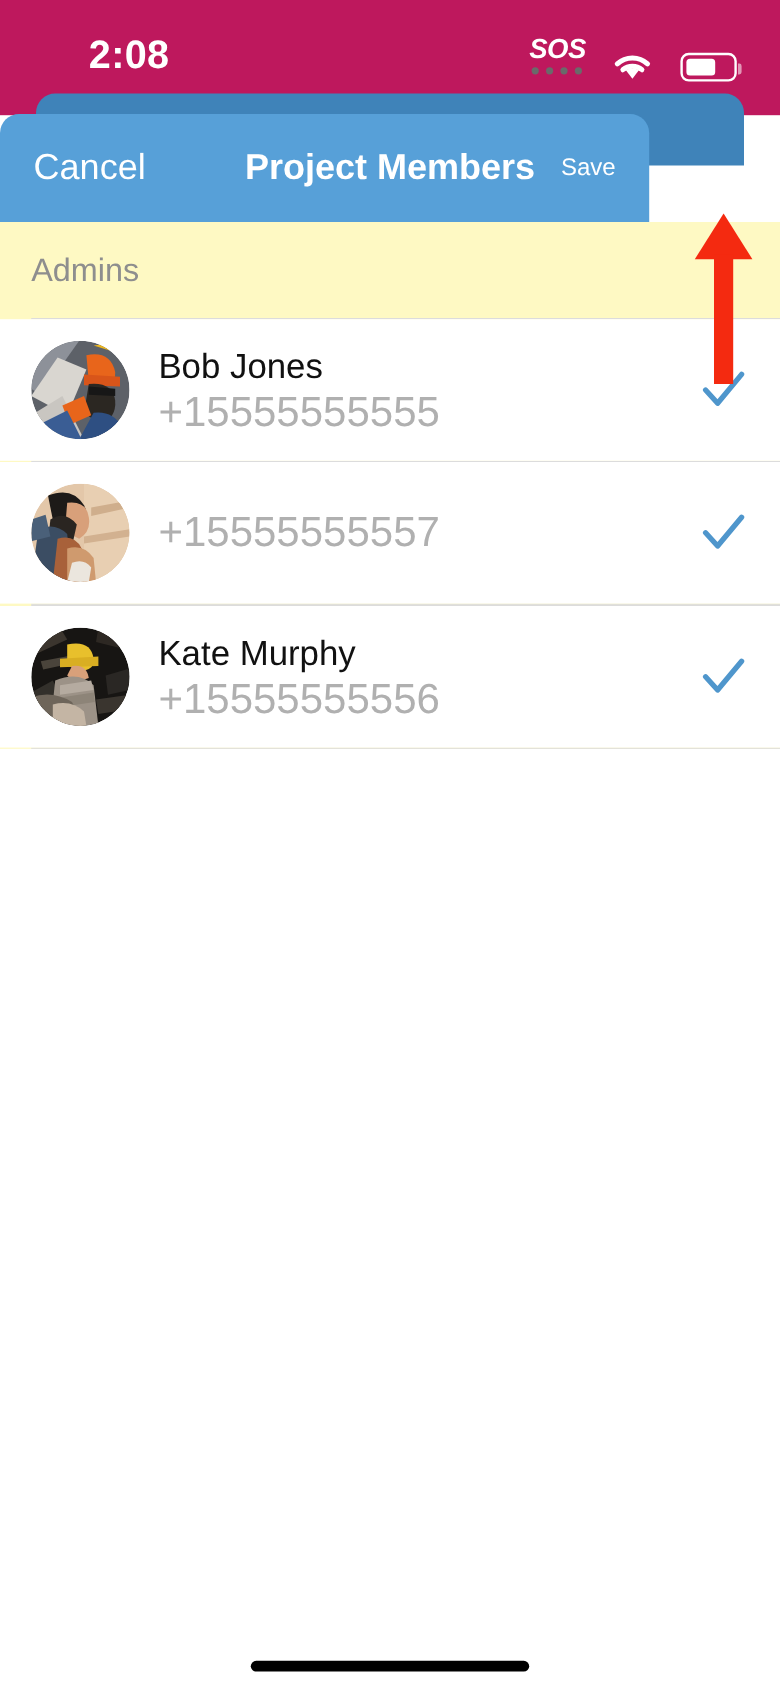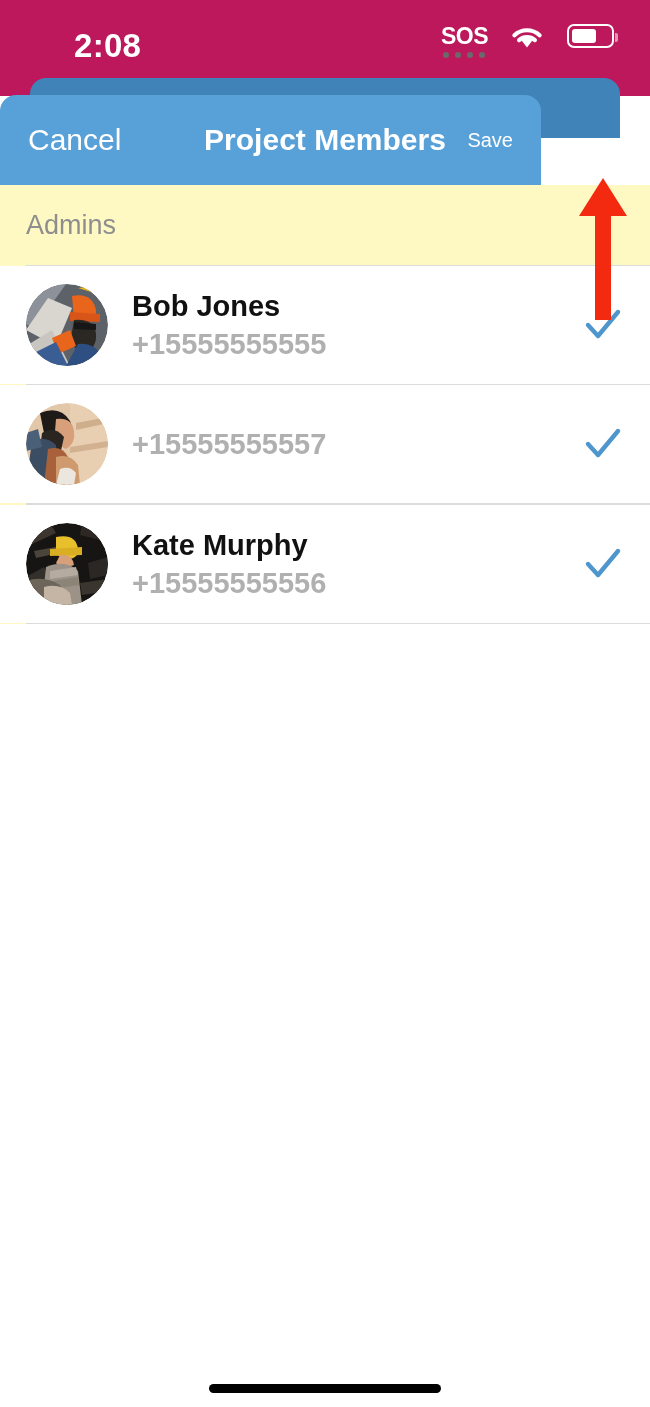--- a/index.html
+++ b/index.html
@@ -29,21 +29,21 @@
     width:160px; height:44px;
     line-height:44px;
     color:#ffffff;
     font-size:33px;
     font-weight:600;
     letter-spacing:0.3px;
   }
   #status-right {
     position:absolute; right:36px; top:24px;
     height:44px;
-    display:flex; align-items:flex-start; gap:23px;
+    display:flex; align-items:flex-end; gap:23px;font-style:italic;
   }
   .sos-wrap { position:relative; width:46px; height:40px; }
   .sos-text {
     position:absolute; top:0; left:0; width:46px;
     text-align:center;
     color:#ffffff; font-size:23px; font-weight:700;
     letter-spacing:-0.5px; line-height:25px;
   }
   .sos-dots {
     position:absolute; top:28px; left:2px;
@@ -146,29 +146,29 @@
     margin-left:24px;
     flex:1 1 auto;
     min-width:0;
     display:flex; flex-direction:column; justify-content:center;
     gap:2px;
   }
   .row-name {
     color:#111111;
     font-size:29px;
     line-height:36px;
-    font-weight:700;
+    font-weight:400;
     white-space:nowrap;
   }
   .row-name.me { font-style:italic; }
   .row-phone {
     color:#b0b0b0;
-    font-size:29px;
+    font-size:35px;
     line-height:36px;
-    font-weight:700;
+    font-weight:400;
     white-space:nowrap;
   }
   .check {
     flex:0 0 auto;
     width:42px; height:42px;
     margin-right:0px;
   }
   .check svg { display:block; width:42px; height:42px; }
 
   

